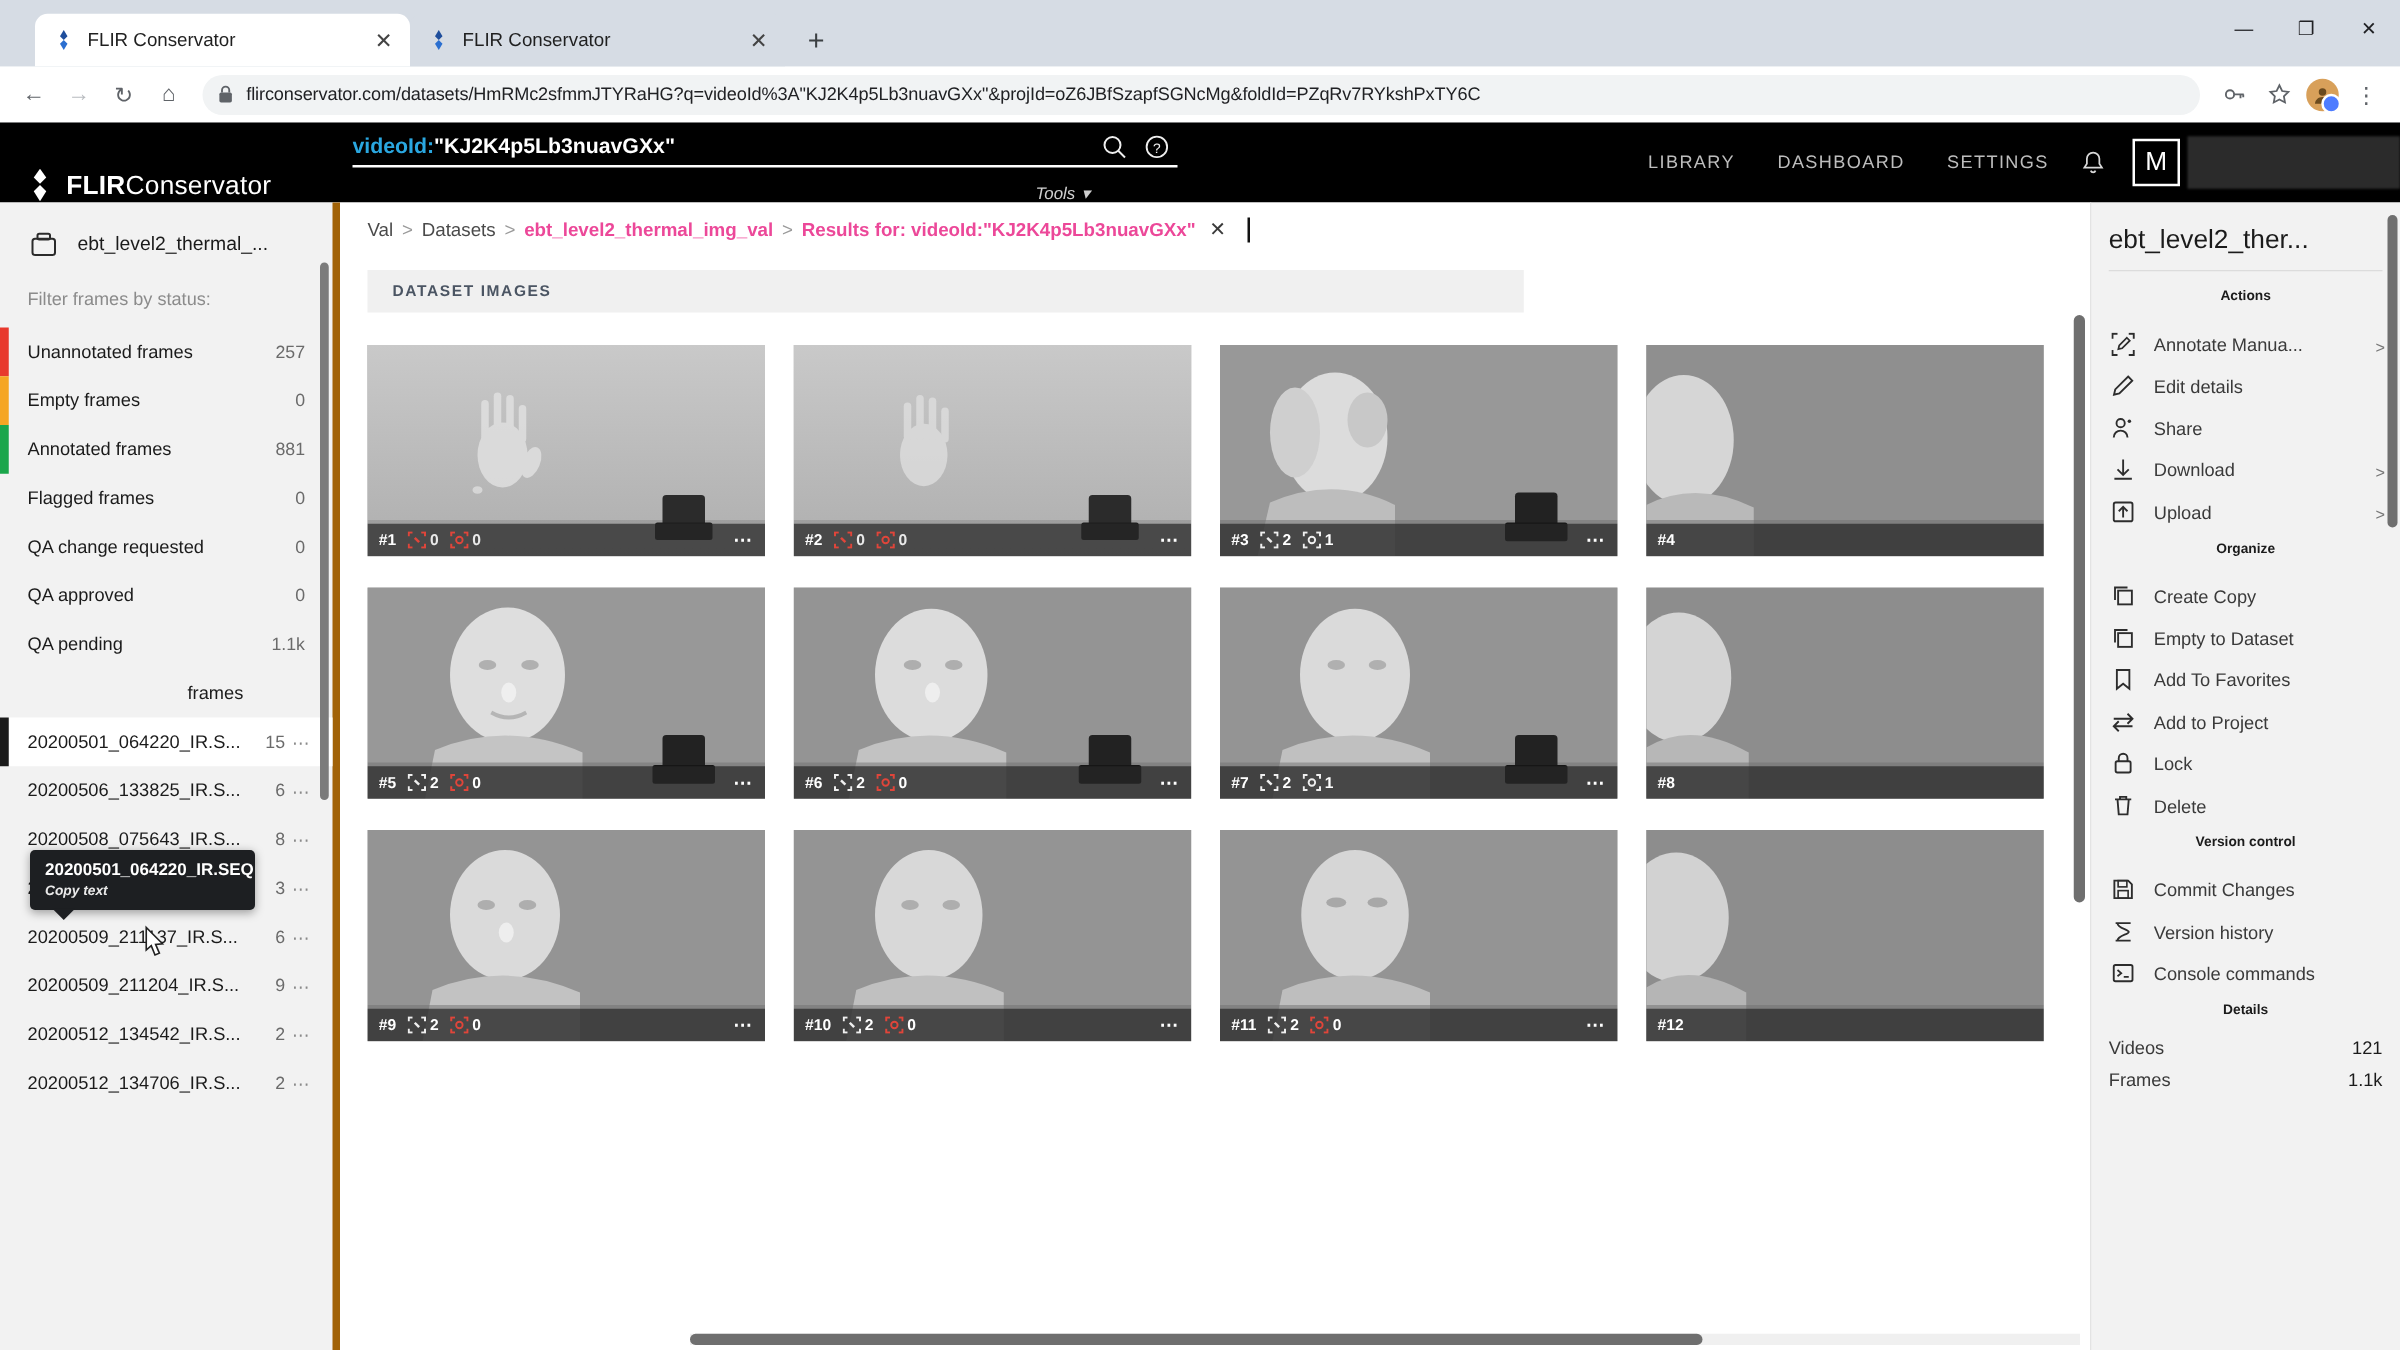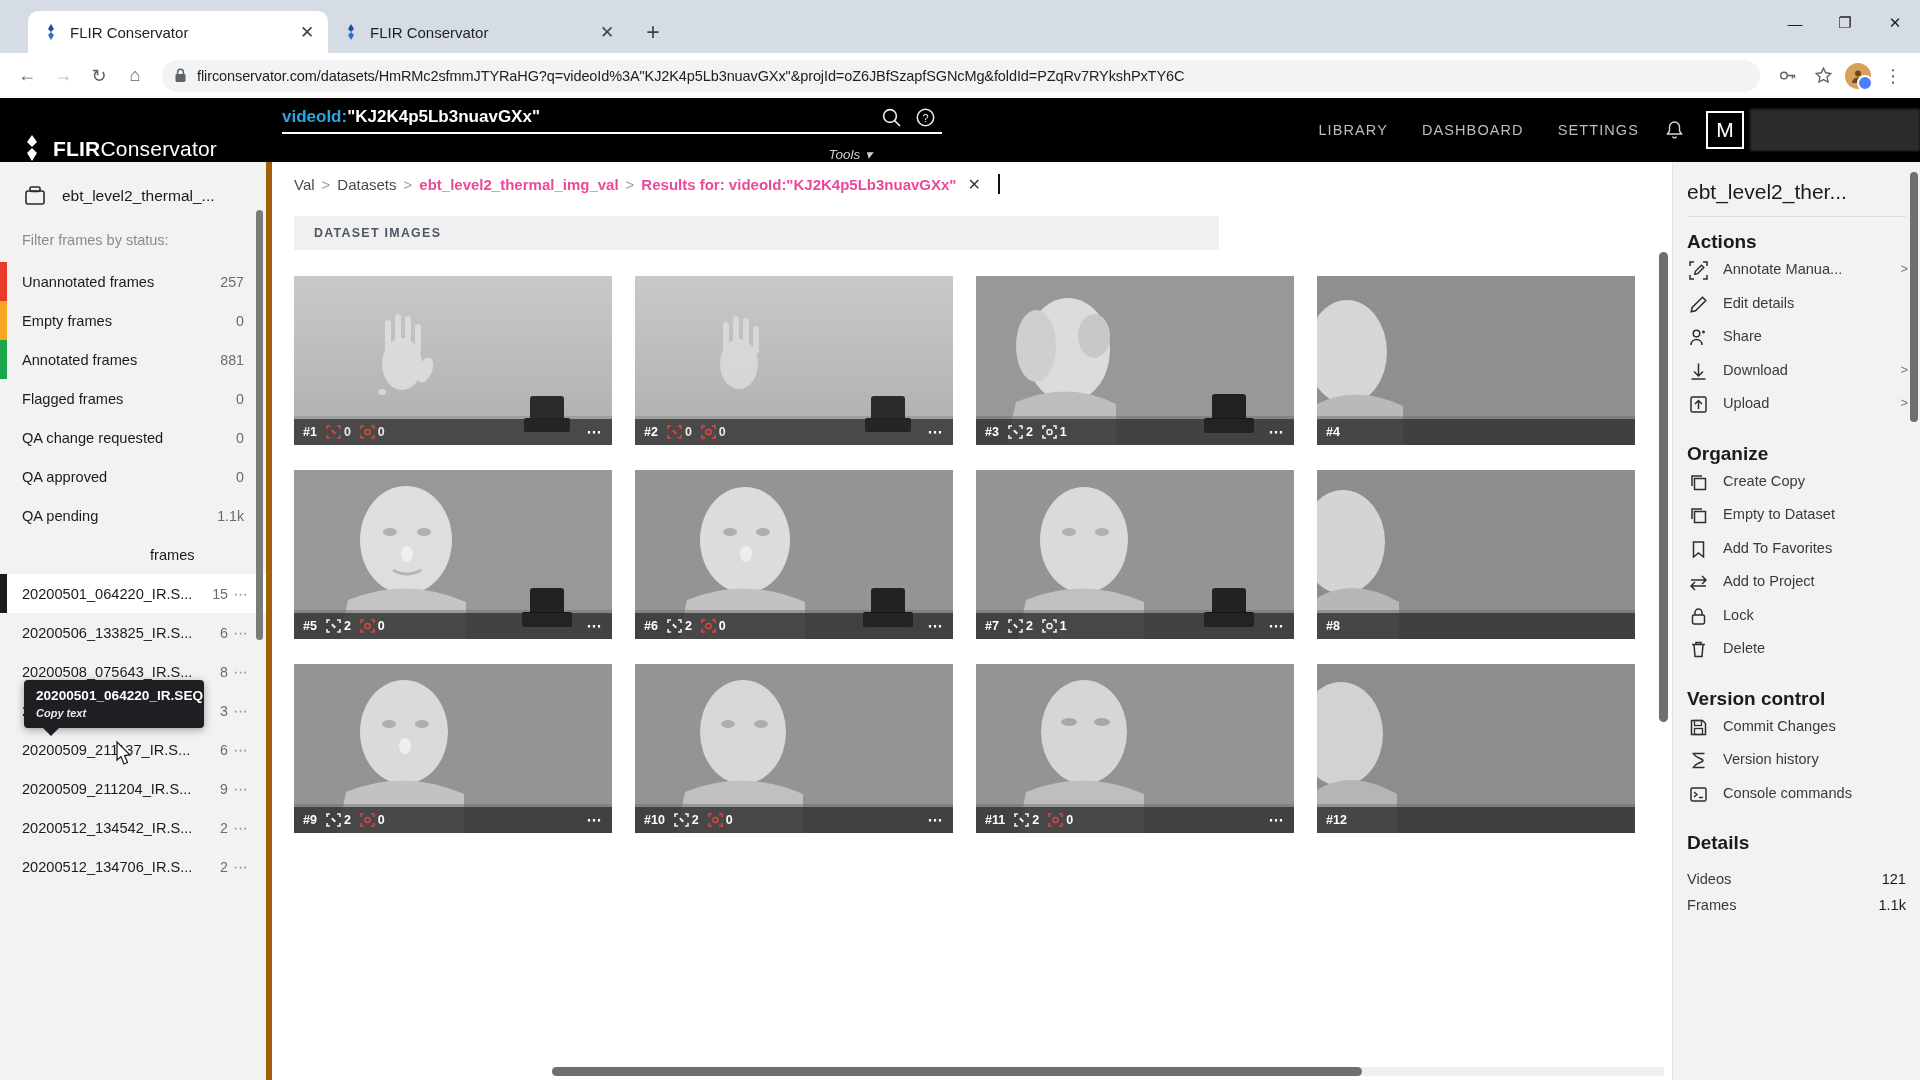--- a/index.html
+++ b/index.html
@@ -138,22 +138,22 @@
   .hscroll { position: absolute; left: 280px; right: 8px; bottom: 4px; height: 9px; }
   .hscroll .track { position: absolute; inset: 0; background: #f0f0f0; }
   .hscroll .thumbbar { position: absolute; left: 0; top: 0; height: 9px; width: 810px; background: #6f6f6f; border-radius: 5px; }
   .vscroll-main { position: absolute; right: 4px; top: 46px; width: 9px; height: 470px; background: #6f6f6f; border-radius: 5px; }
 
   
   .rpanel { width: 248px; background: #f2f2f2; border-left: 1px solid #e3e3e3; padding: 0 0 0 0;
     display: flex; flex-direction: column; position: relative; }
   .rp-title { font-size: 21px; color: #1b1b1b; padding: 18px 14px 12px 14px; white-space: nowrap; overflow: hidden; }
   .rp-hr { height: 1px; background: #dcdcdc; margin: 0 14px; }
-  .rp-sec { font-size: 19px; font-weight: 700; color: #1b1b1b; padding: 14px 14px 8px 14px; }
-  .rp-item { height: 33.5px; display: flex; align-items: flex-start; gap: 14px; padding: 0 12px 0 14px;
+  .rp-sec { font-size: 11px; font-weight: 700; color: #1b1b1b; padding: 14px 14px 8px 14px; text-align: center; }
+  .rp-item { height: 33.5px; display: flex; align-items: flex-end; gap: 14px; padding: 0 12px 0 14px;
     font-size: 14.6px; color: #3a3a3a; }
   .rp-item .ri { width: 22px; display: flex; align-items: center; justify-content: center; color: #2d2d2d; }
   .rp-item .rl { flex: 1; white-space: nowrap; overflow: hidden; text-overflow: ellipsis; }
   .rp-item .rchev { color: #777; font-size: 13px; }
   .rp-det { padding: 4px 14px 0 14px; }
   .rp-det .drow { display: flex; font-size: 14.6px; color: #3a3a3a; height: 26px; align-items: center; }
   .rp-det .drow .dk { flex: 1; }
   .rp-det .drow .dv { color: #1b1b1b; }
   .rpscroll { position: absolute; right: 2px; top: 10px; width: 8px; height: 250px; background: #6f6f6f; border-radius: 5px; }
 

